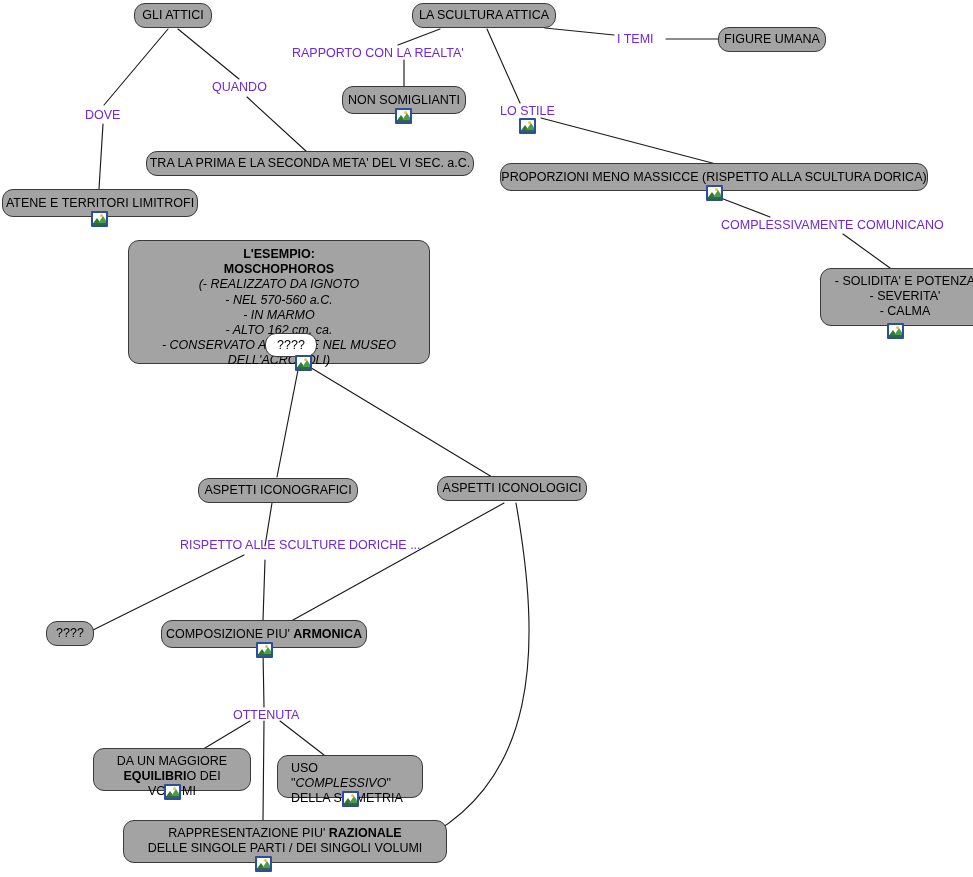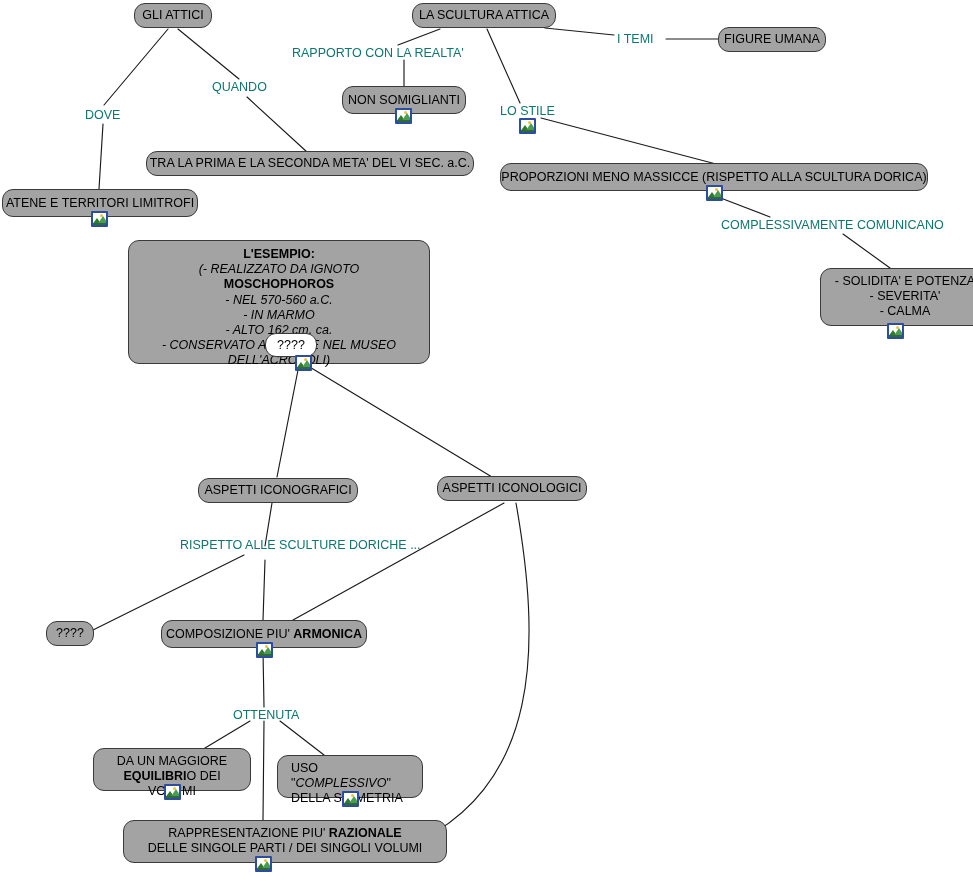--- a/index.html
+++ b/index.html
@@ -57,21 +57,21 @@
     background:#ffffff;
     border:1px solid #3a3a3a;
     z-index:6;
     font-size:12.5px;
   }
 
   
   .label{
     position:absolute;
     font-size:12.5px;
-    color:#0f766e;
+    color:#6d28d9;
     white-space:nowrap;
     line-height:14px;
     z-index:4;
     background:transparent;
   }
 
   
   .picicon{
     position:absolute;
     width:17px;height:16px;
@@ -238,22 +238,22 @@
     <div class="inner">
       <div class="sun"></div>
       <div class="hill1"></div>
       <div class="hill2"></div>
       <div class="ground"></div>
     </div>
   </div>
 
   <div class="node multiline big" style="left:128px;top:240px;width:302px;height:124px;">
     <span class="ln"><b>L'ESEMPIO:</b></span>
+    <span class="ln"><b>MOSCHOPHOROS</b></span>
     <span class="ln"><i>(- REALIZZATO DA IGNOTO</i></span>
-    <span class="ln"><b>MOSCHOPHOROS</b></span>
     <span class="ln"><i>- NEL 570-560 a.C.</i></span>
     <span class="ln"><i>- IN MARMO</i></span>
     <span class="ln"><i>- ALTO 162 cm. ca.</i></span>
     <span class="ln"><i>- CONSERVATO AD ATENE NEL MUSEO DELL'ACROPOLI)</i></span>
   </div>
 
   <div class="node plainwhite" style="left:265px;top:333px;width:52px;height:24px;">
     <span>????</span>
   </div>
   <div class="picicon" style="left:295px;top:355px;">

